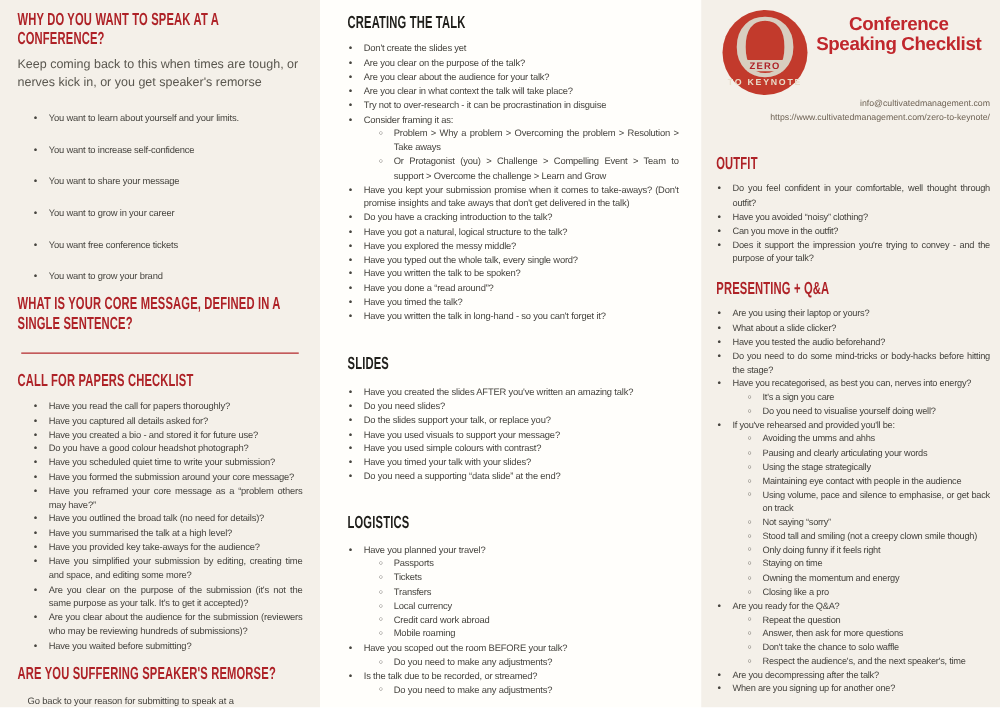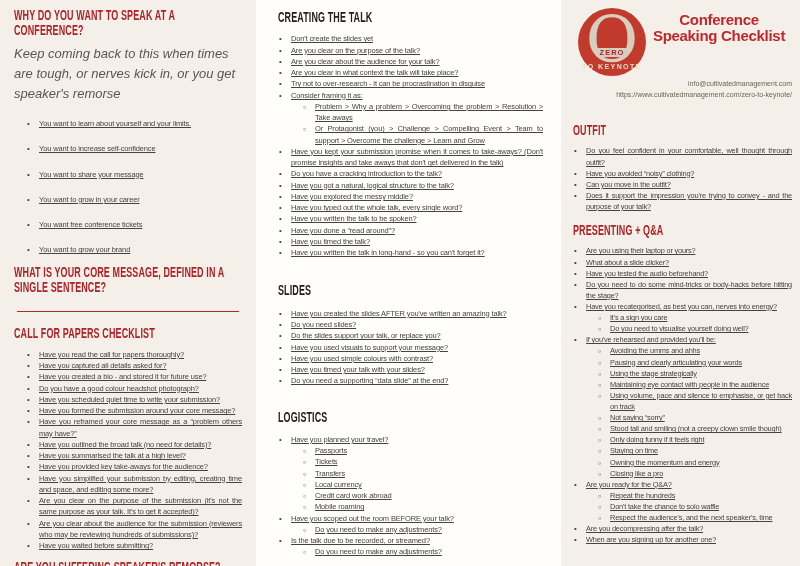--- a/index.html
+++ b/index.html
@@ -9,23 +9,23 @@
   .col { height:566px; }
   .col-left  { width:256px; background:#f4f0e9; padding:8px 14px 0 14px; }
   .col-mid   { width:305px; background:#fffefb; padding:6px 18px 0 22px; }
   .col-right { width:239px; background:#f4f0e9; padding:6px 8px 0 12px; }
 
   
   .hd { font-weight:bold; font-size:14px; line-height:1.1; color:#ae2227;
         letter-spacing:.2px; transform:scaleX(.64); transform-origin:0 0; width:156%; }
   .hd-black { color:#21201c; }
 
-  .intro { font-style:italic; color:#5a574f; font-size:13px; line-height:1.55; margin-top:5px; }
-
-  ul.bullets { list-style:none;text-decoration:underline; }
+  .intro { color:#5a574f; font-size:10px; line-height:1.55; margin-top:5px; }
+
+  ul.bullets { list-style:none; }
   ul.bullets li { position:relative; padding-left:13px; font-size:7.5px;
                   letter-spacing:-.15px; line-height:1.5; text-align:justify; }
   ul.bullets li.li-l1::before { content:"•"; position:absolute; left:1px; top:0; font-size:8px; }
   ul.bullets li.li-l2 { margin-left:24px; }
   ul.bullets li.li-l2::before { content:"○"; position:absolute; left:1px; top:2px; font-size:5.5px; }
 
   
   .why-list   { margin-top:7px; padding-left:12px; }
   .why-list li{ line-height:1.5;margin-top:14px; }
   .hd-core    { margin-top:9px; }
@@ -201,21 +201,22 @@
         <li class="li-l2">Using the stage strategically</li>
         <li class="li-l2">Maintaining eye contact with people in the audience</li>
         <li class="li-l2">Using volume, pace and silence to emphasise, or get back on track</li>
         <li class="li-l2">Not saying “sorry”</li>
         <li class="li-l2">Stood tall and smiling (not a creepy clown smile though)</li>
         <li class="li-l2">Only doing funny if it feels right</li>
         <li class="li-l2">Staying on time</li>
         <li class="li-l2">Owning the momentum and energy</li>
         <li class="li-l2">Closing like a pro</li>
         <li class="li-l1">Are you ready for the Q&amp;A?</li>
-        <li class="li-l2">Repeat the hundreds</li>
+        <li class="li-l2">Repeat the question</li>
+        <li class="li-l2">Answer, then ask for more questions</li>
         <li class="li-l2">Don't take the chance to solo waffle</li>
         <li class="li-l2">Respect the audience's, and the next speaker's, time</li>
         <li class="li-l1">Are you decompressing after the talk?</li>
         <li class="li-l1">When are you signing up for another one?</li>
       </ul>
   </div>
 
 </div>
 
 </body></html>

